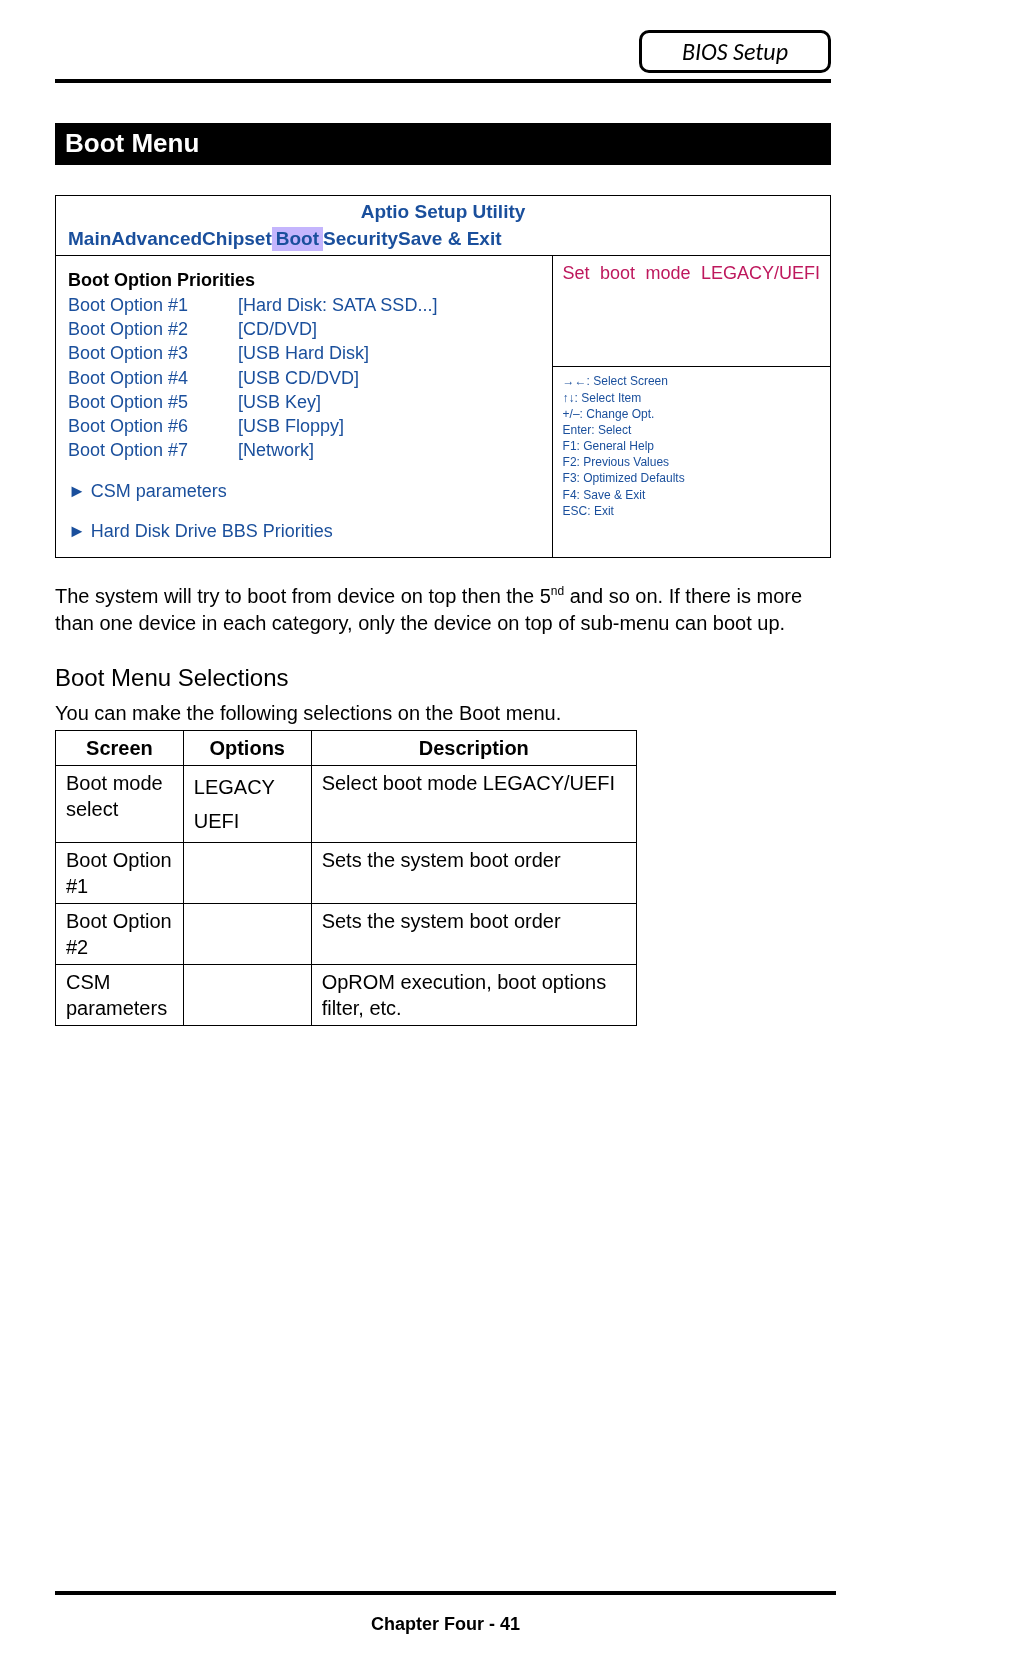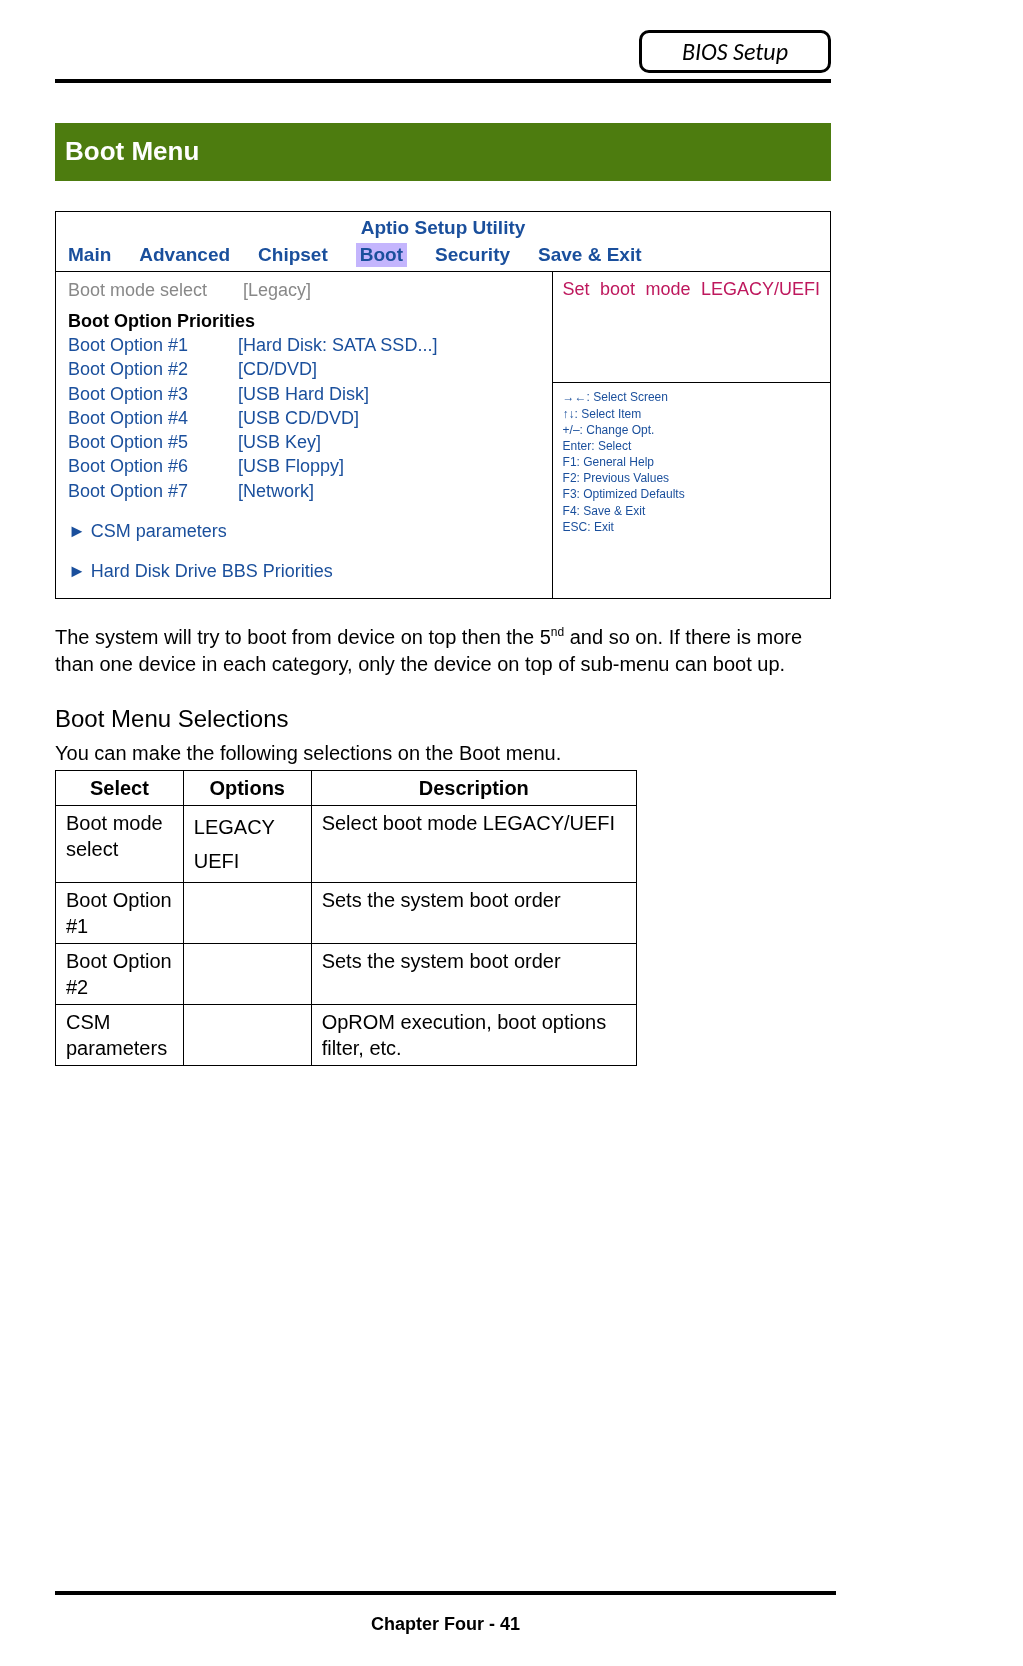--- a/index.html
+++ b/index.html
@@ -31,45 +31,44 @@
     font-family: Calibri, Arial, sans-serif;
     font-size: 24px;
     text-align: center;
   }
   .top-rule {
     height: 4px;
     background: #000;
     margin-bottom: 40px;
   }
   .section-title-bar {
-    background: #4d7c0f;
+    background: #000000;
     color: #fff;
     font-weight: bold;
     font-size: 26px;
-    padding: 12px 10px;
+    padding: 4px 10px;
     margin-bottom: 30px;
   }
   .bios-box {
     border: 1px solid #000;
     margin-bottom: 25px;
   }
   .bios-title {
     color: #1a4f9c;
     font-weight: bold;
     text-align: center;
     padding-top: 4px;
     font-family: Arial, sans-serif;
   }
   .bios-tabs {
     display: flex;
     font-weight: bold;
     color: #1a4f9c;
     border-bottom: 1px solid #000;
     padding: 2px 12px 4px 12px;
-    gap: 28px;
     font-family: Arial, sans-serif;
     align-items: flex-end;
   }
   .bios-tabs .tab { white-space: nowrap; }
   .bios-tabs .active { background: #c4b5fd; padding: 0 4px; }
   .bios-body {
     display: flex;
   }
   .bios-left {
     flex: 1.7;
@@ -153,24 +152,20 @@
     <div class="bios-tabs">
       <span class="tab">Main</span>
       <span class="tab">Advanced</span>
       <span class="tab">Chipset</span>
       <span class="tab active">Boot</span>
       <span class="tab">Security</span>
       <span class="tab">Save &amp; Exit</span>
     </div>
     <div class="bios-body">
       <div class="bios-left">
-        <div class="grayline">
-          <span class="glabel">Boot mode select</span>
-          <span>[Legacy]</span>
-        </div>
         <div style="height:6px"></div>
         <div class="blackbold">Boot Option Priorities</div>
         <div class="blueline"><span class="glabel">Boot Option #1</span><span>[Hard Disk: SATA SSD...]</span></div>
         <div class="blueline"><span class="glabel">Boot Option #2</span><span>[CD/DVD]</span></div>
         <div class="blueline"><span class="glabel">Boot Option #3</span><span>[USB Hard Disk]</span></div>
         <div class="blueline"><span class="glabel">Boot Option #4</span><span>[USB CD/DVD]</span></div>
         <div class="blueline"><span class="glabel">Boot Option #5</span><span>[USB Key]</span></div>
         <div class="blueline"><span class="glabel">Boot Option #6</span><span>[USB Floppy]</span></div>
         <div class="blueline"><span class="glabel">Boot Option #7</span><span>[Network]</span></div>
         <div style="height:16px"></div>
@@ -198,21 +193,21 @@
   <div class="body-text">
     <span>The system will try to boot from device on top then the 5</span><span class="sup">nd</span><span> and so on. If there is more than one device in each category, only the device on top of sub-menu can boot up.</span>
   </div>
 
   <div class="sub-heading">Boot Menu Selections</div>
   <div class="selections-intro">You can make the following selections on the Boot menu.</div>
 
   <table class="selections">
     <tbody>
         <tr>
-      <th style="width:22%">Select</th>
+      <th style="width:22%">Screen</th>
       <th style="width:22%">Options</th>
       <th>Description</th>
     </tr>
     <tr>
       <td>Boot mode select</td>
       <td style="line-height:1.7">LEGACY UEFI</td>
       <td>Select boot mode LEGACY/UEFI</td>
     </tr>
     <tr>
       <td>Boot Option #1</td>

